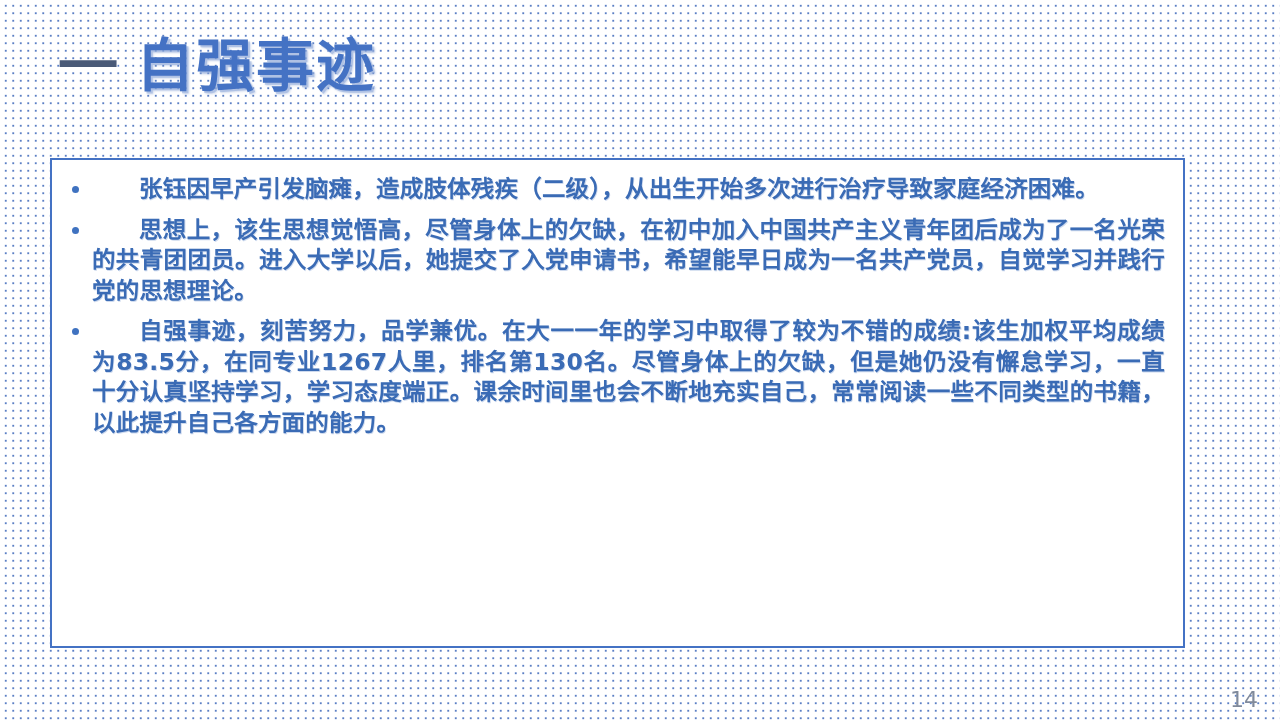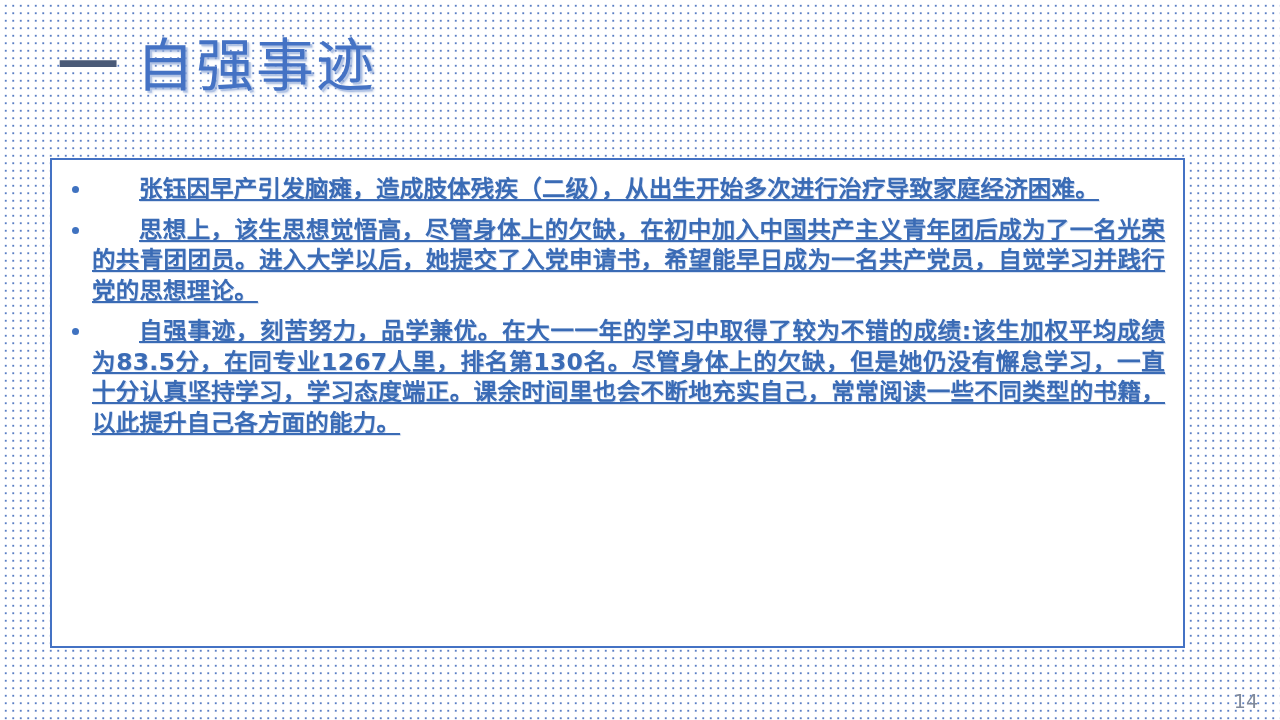--- a/index.html
+++ b/index.html
@@ -43,21 +43,21 @@
     font-size: 60px;
     line-height: 1;
     font-weight: 700;
     color: #4a5a77;
     letter-spacing: 0;
     text-shadow: 1px 1px 0 rgba(255,255,255,0.55);
   }
   .title-text {
     font-size: 58px;
     line-height: 1;
-    font-weight: 400;
+    font-weight: 700;
     color: #4472c4;
     letter-spacing: 2px;
     -webkit-text-stroke: 0px transparent;
     text-shadow:
       2px 2px 0 rgba(150,175,220,0.60),
       3px 3px 2px rgba(120,150,205,0.32);
   }
 
   
   .content-card {
@@ -101,29 +101,28 @@
     font-size: 23.5px;
     font-weight: 700;
     line-height: 1.30;
     color: #3a6bb5;
     text-indent: 2em;
     text-align: justify;
     text-justify: inter-ideograph;
     letter-spacing: 0.2px;
     text-shadow: 0.8px 0.8px 0 rgba(190,205,232,0.75);
     word-break: break-all;
-    text-decoration: underline;
   }
 
   
   .page-number {
     position: absolute;
     right: 22px;
     bottom: 8px;
-    font-size: 19px;
+    font-size: 22px;
     font-weight: 400;
     color: #808a9b;
     font-family: "DejaVu Sans", "Liberation Sans", sans-serif;
     margin-top: 12px;
   }
 </style>
 </head>
 <body>
 
 <div class="slide">

